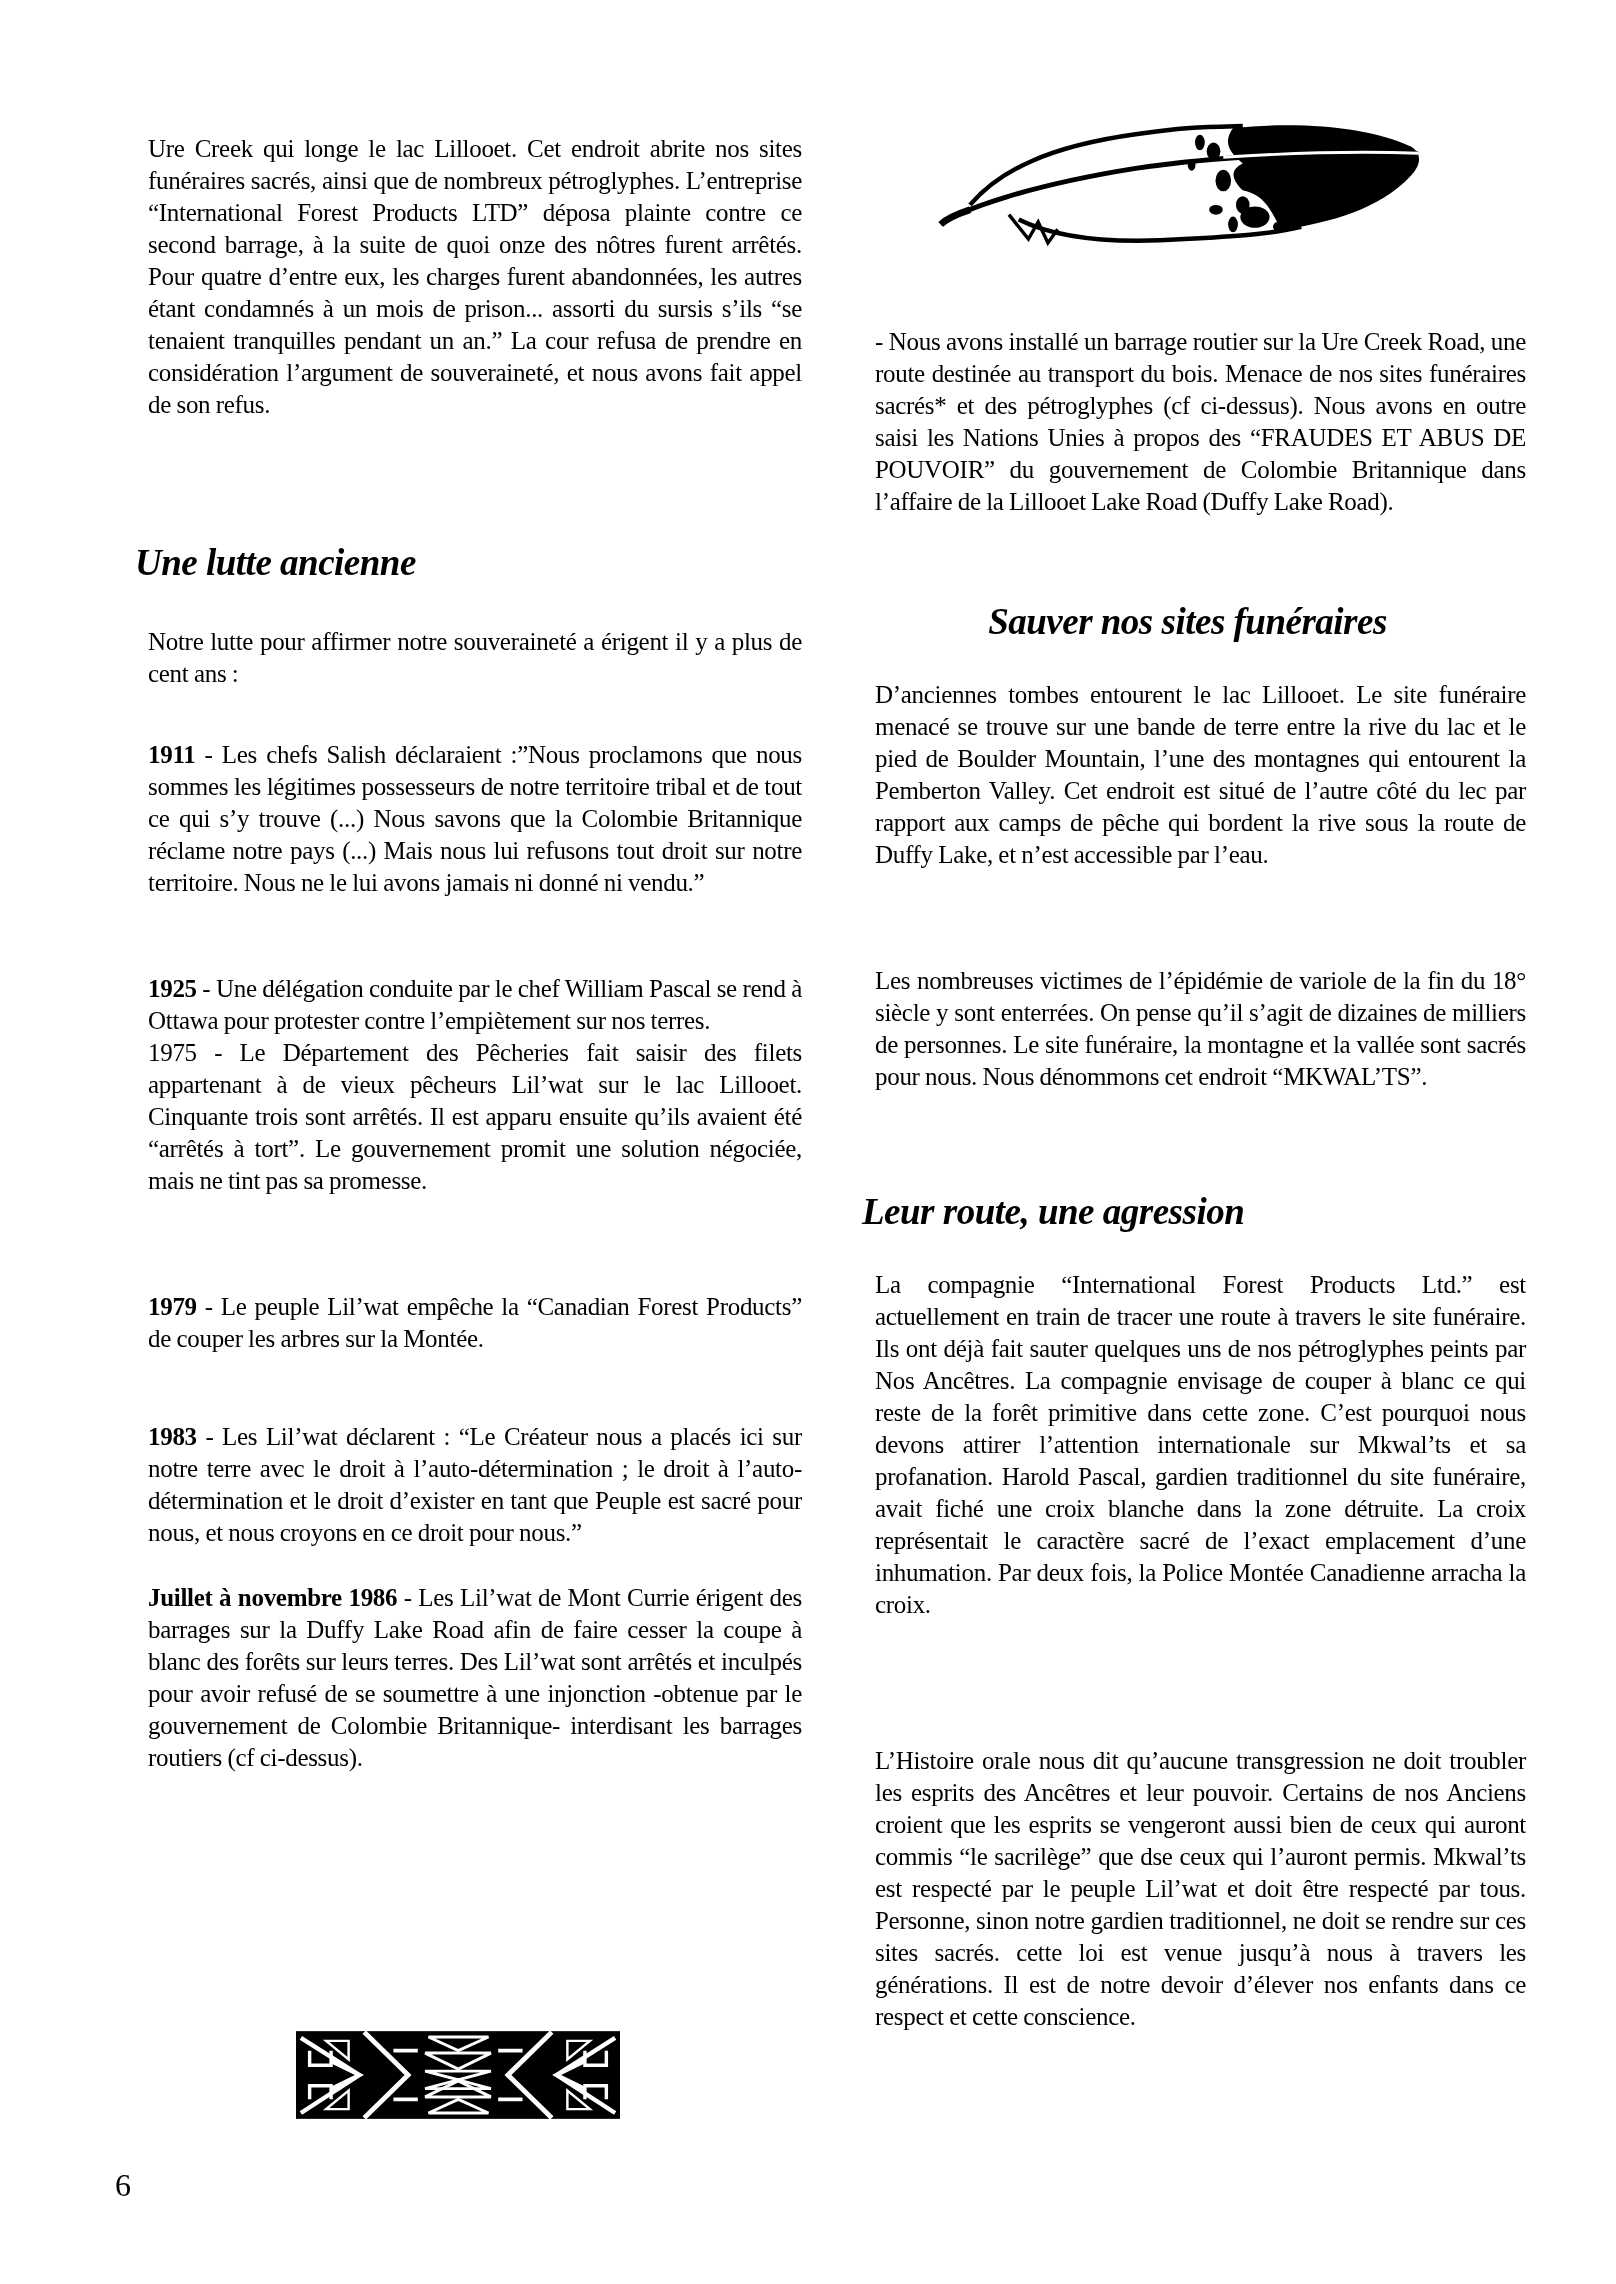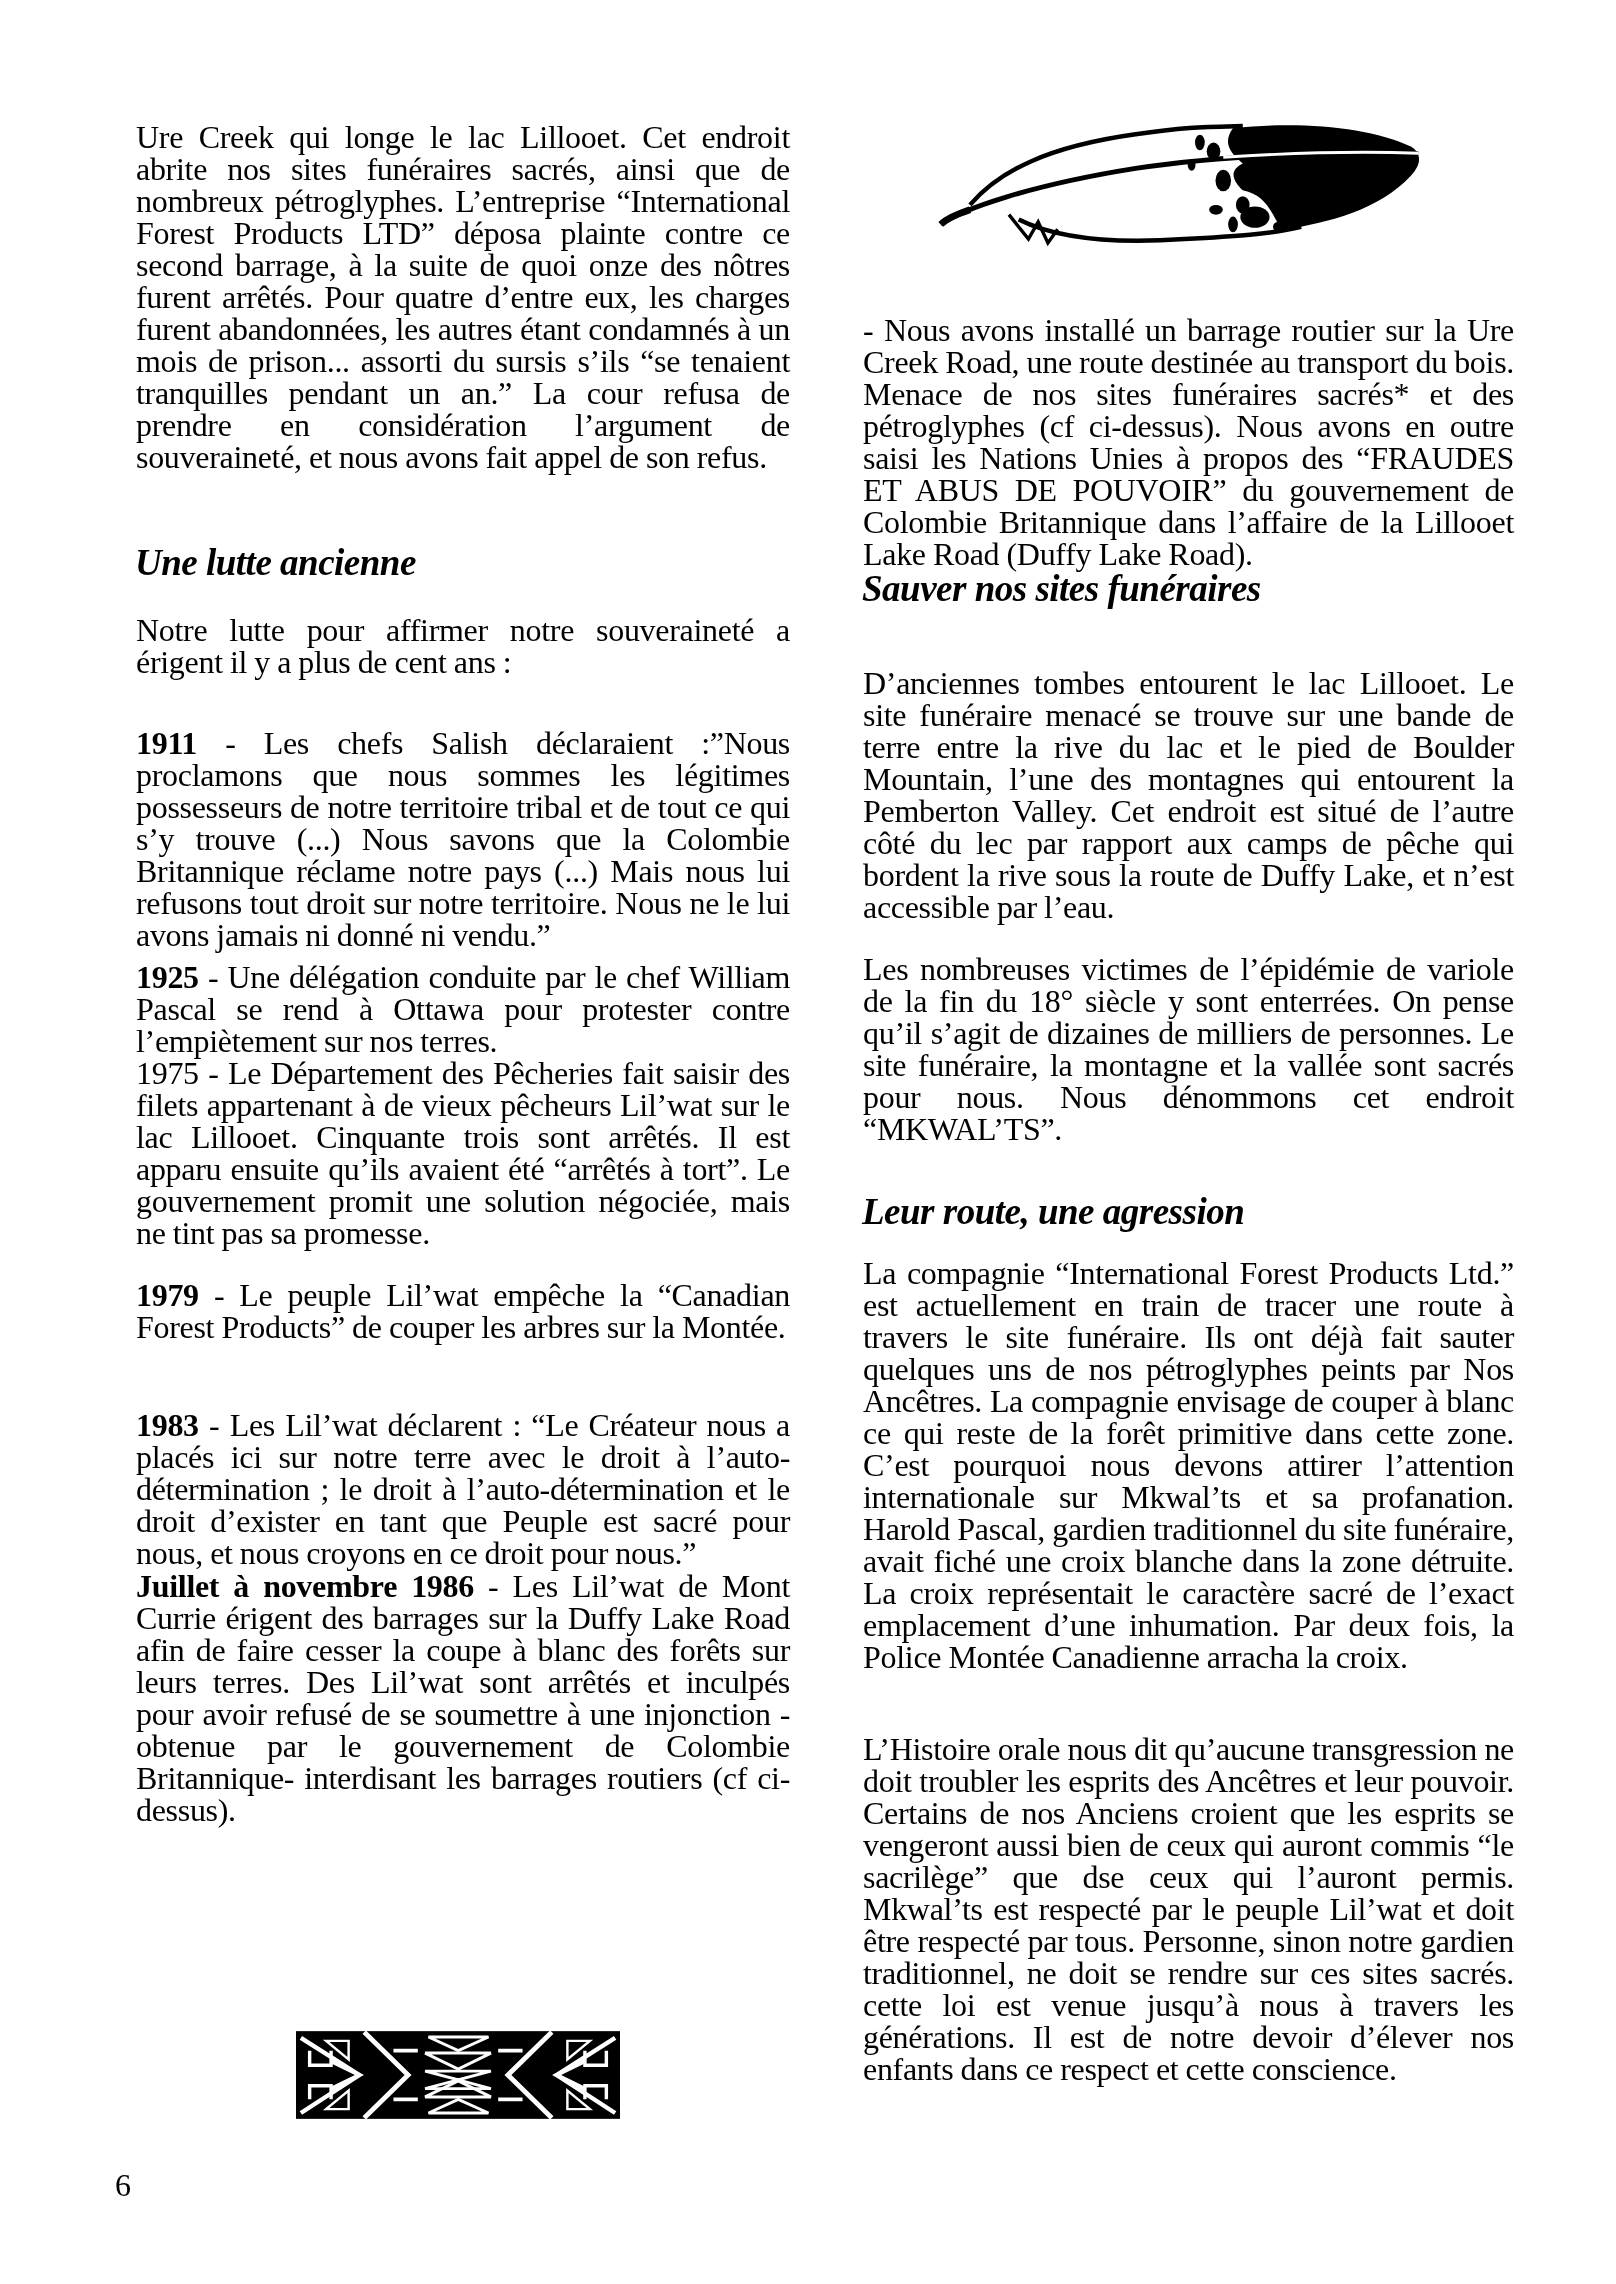--- a/index.html
+++ b/index.html
@@ -1,18 +1,18 @@
 <!DOCTYPE html>
 <html style="font-size:7.8px"><head>
 <meta charset="utf-8">
 <style>
   html, body { margin: 0; padding: 0; background: #ffffff; }
   body { width: 1616px; height: 2284px; position: relative; overflow: hidden;
          font-family: "Liberation Serif", "DejaVu Serif", serif; color: #000; }
-  .p { position: absolute; margin: 4px; font-size: 32px; line-height: 32px;
+  .p { position: absolute; margin: 16px; font-size: 25px; line-height: 32px;
        text-align: justify; text-align-last: left; letter-spacing: -0.3px; word-spacing: -0.5px; }
   .h { position: absolute; margin: 3px; font-size: 37px; line-height: 39px;
        font-weight: bold; font-style: italic; letter-spacing: -0.5px; }
   .L { left: 132px; width: 654px; }
   .R { left: 859px; width: 651px; }
   .yr { font-weight: bold; }
   .pagenum { position: absolute; left: 115px; top: 2168px; font-size: 32px; line-height: 34px; }
   svg { position: absolute; display: block; }
 </style>
 </head>
@@ -100,21 +100,21 @@
     <ellipse cx="600" cy="130" rx="16" ry="22" fill="#000"></ellipse>
     <ellipse cx="585" cy="190" rx="14" ry="10" fill="#000"></ellipse>
     <ellipse cx="640" cy="180" rx="14" ry="18" fill="#000"></ellipse>
     <ellipse cx="665" cy="205" rx="30" ry="22" fill="#000"></ellipse>
     <ellipse cx="620" cy="220" rx="10" ry="16" fill="#000"></ellipse>
     <ellipse cx="712" cy="225" rx="10" ry="10" fill="#000"></ellipse>
   </svg>
 
   <p class="p R" style="top:310px;">- Nous avons installé un barrage routier sur la Ure Creek Road, une route destinée au transport du bois. Menace de nos sites funéraires sacrés* et des pétroglyphes (cf ci-dessus). Nous avons en outre saisi les Nations Unies à propos des “FRAUDES ET ABUS DE POUVOIR” du gouvernement de Colombie Britannique dans l’affaire de la Lillooet Lake Road (Duffy Lake Road).</p>
 
-  <h2 class="h R" style="top:566px;">Sauver nos sites funéraires</h2>
+  <h2 class="h R" style="top:599px;text-align:center;">Sauver nos sites funéraires</h2>
 
   <p class="p R" style="top:663px;">D’anciennes tombes entourent le lac Lillooet. Le site funéraire menacé se trouve sur une bande de terre entre la rive du lac et le pied de Boulder Mountain, l’une des montagnes qui entourent la Pemberton Valley. Cet endroit est situé de l’autre côté du lec par rapport aux camps de pêche qui bordent la rive sous la route de Duffy Lake, et n’est accessible par l’eau.</p>
 
   <p class="p R" style="top:949px;">Les nombreuses victimes de l’épidémie de variole de la fin du 18° siècle y sont enterrées. On pense qu’il s’agit de dizaines de milliers de personnes. Le site funéraire, la montagne et la vallée sont sacrés pour nous. Nous dénommons cet endroit “MKWAL’TS”.</p>
 
   <h2 class="h R" style="top:1189px;">Leur route, une agression</h2>
 
   <p class="p R" style="top:1253px;">La compagnie “International Forest Products Ltd.” est actuellement en train de tracer une route à travers le site funéraire. Ils ont déjà fait sauter quelques uns de nos pétroglyphes peints par Nos Ancêtres. La compagnie envisage de couper à blanc ce qui reste de la forêt primitive dans cette zone. C’est pourquoi nous devons attirer l’attention internationale sur Mkwal’ts et sa profanation. Harold Pascal, gardien traditionnel du site funéraire, avait fiché une croix blanche dans la zone détruite. La croix représentait le caractère sacré de l’exact emplacement d’une inhumation. Par deux fois, la Police Montée Canadienne arracha la croix.</p>
 
   <p class="p R" style="top:1729px;">L’Histoire orale nous dit qu’aucune transgression ne doit troubler les esprits des Ancêtres et leur pouvoir. Certains de nos Anciens croient que les esprits se vengeront aussi bien de ceux qui auront commis “le sacrilège” que dse ceux qui l’auront permis. Mkwal’ts est respecté par le peuple Lil’wat et doit être respecté par tous. Personne, sinon notre gardien traditionnel, ne doit se rendre sur ces sites sacrés. cette loi est venue jusqu’à nous à travers les générations. Il est de notre devoir d’élever nos enfants dans ce respect et cette conscience.</p>

